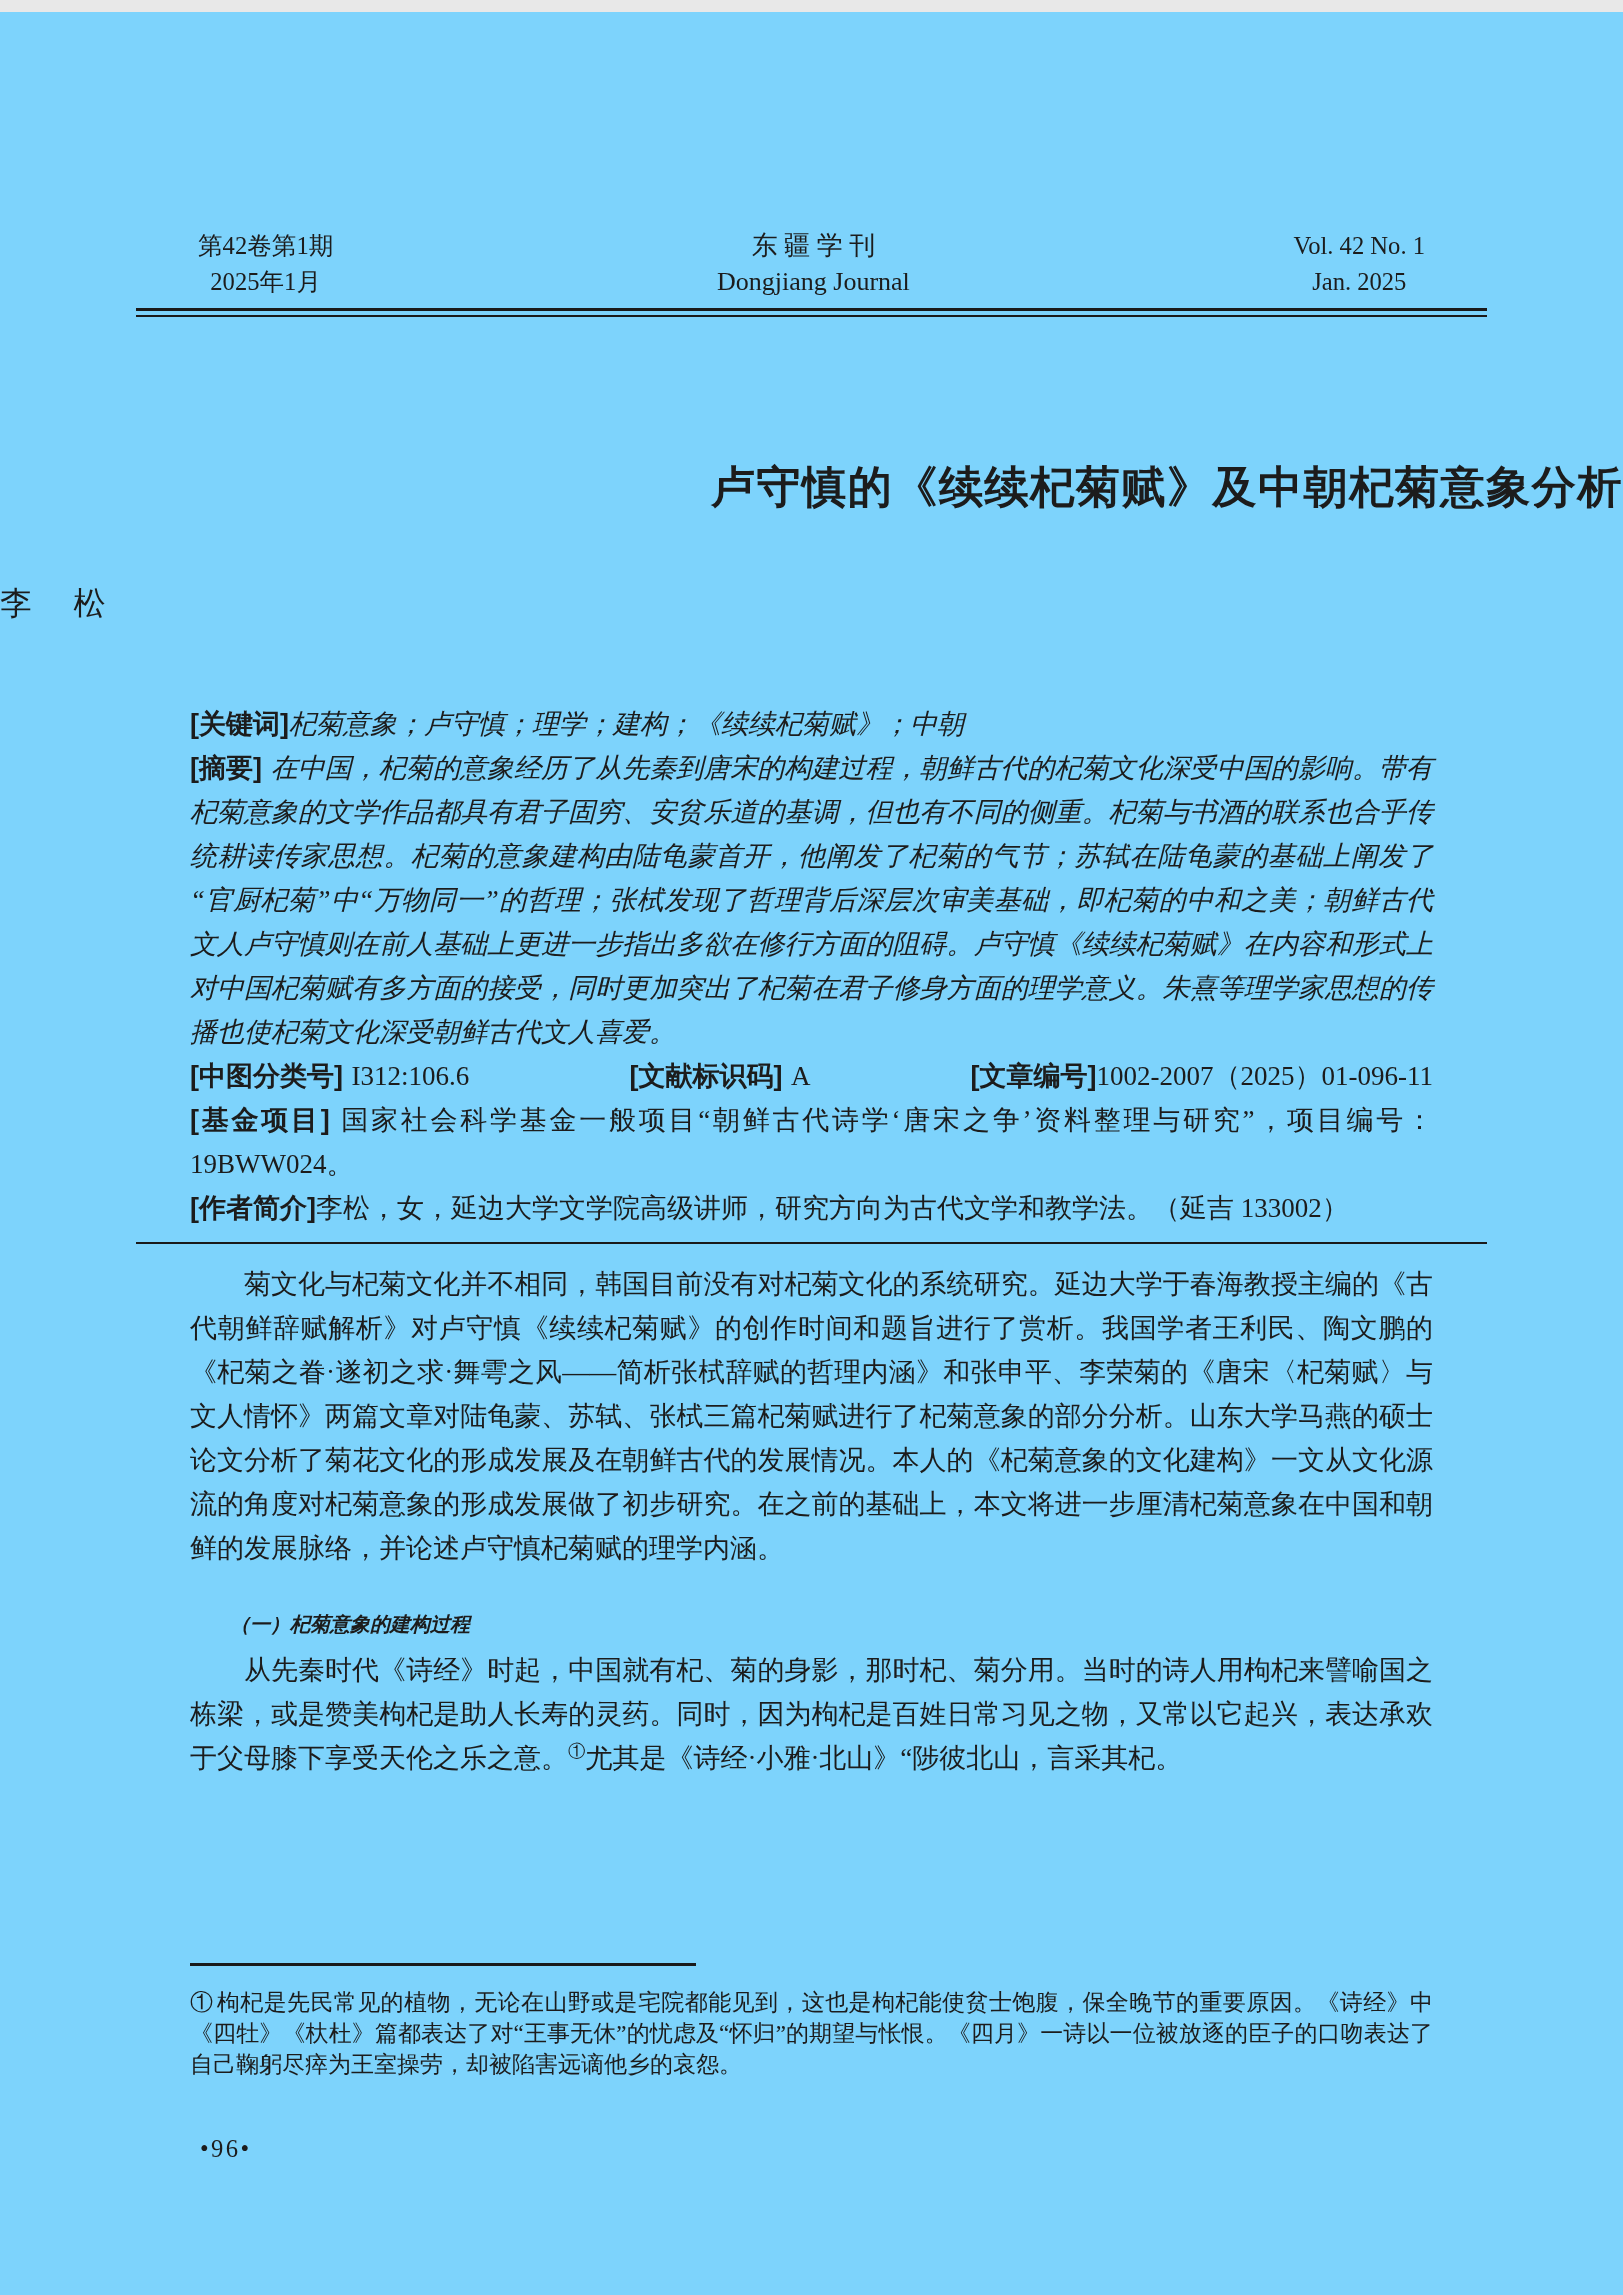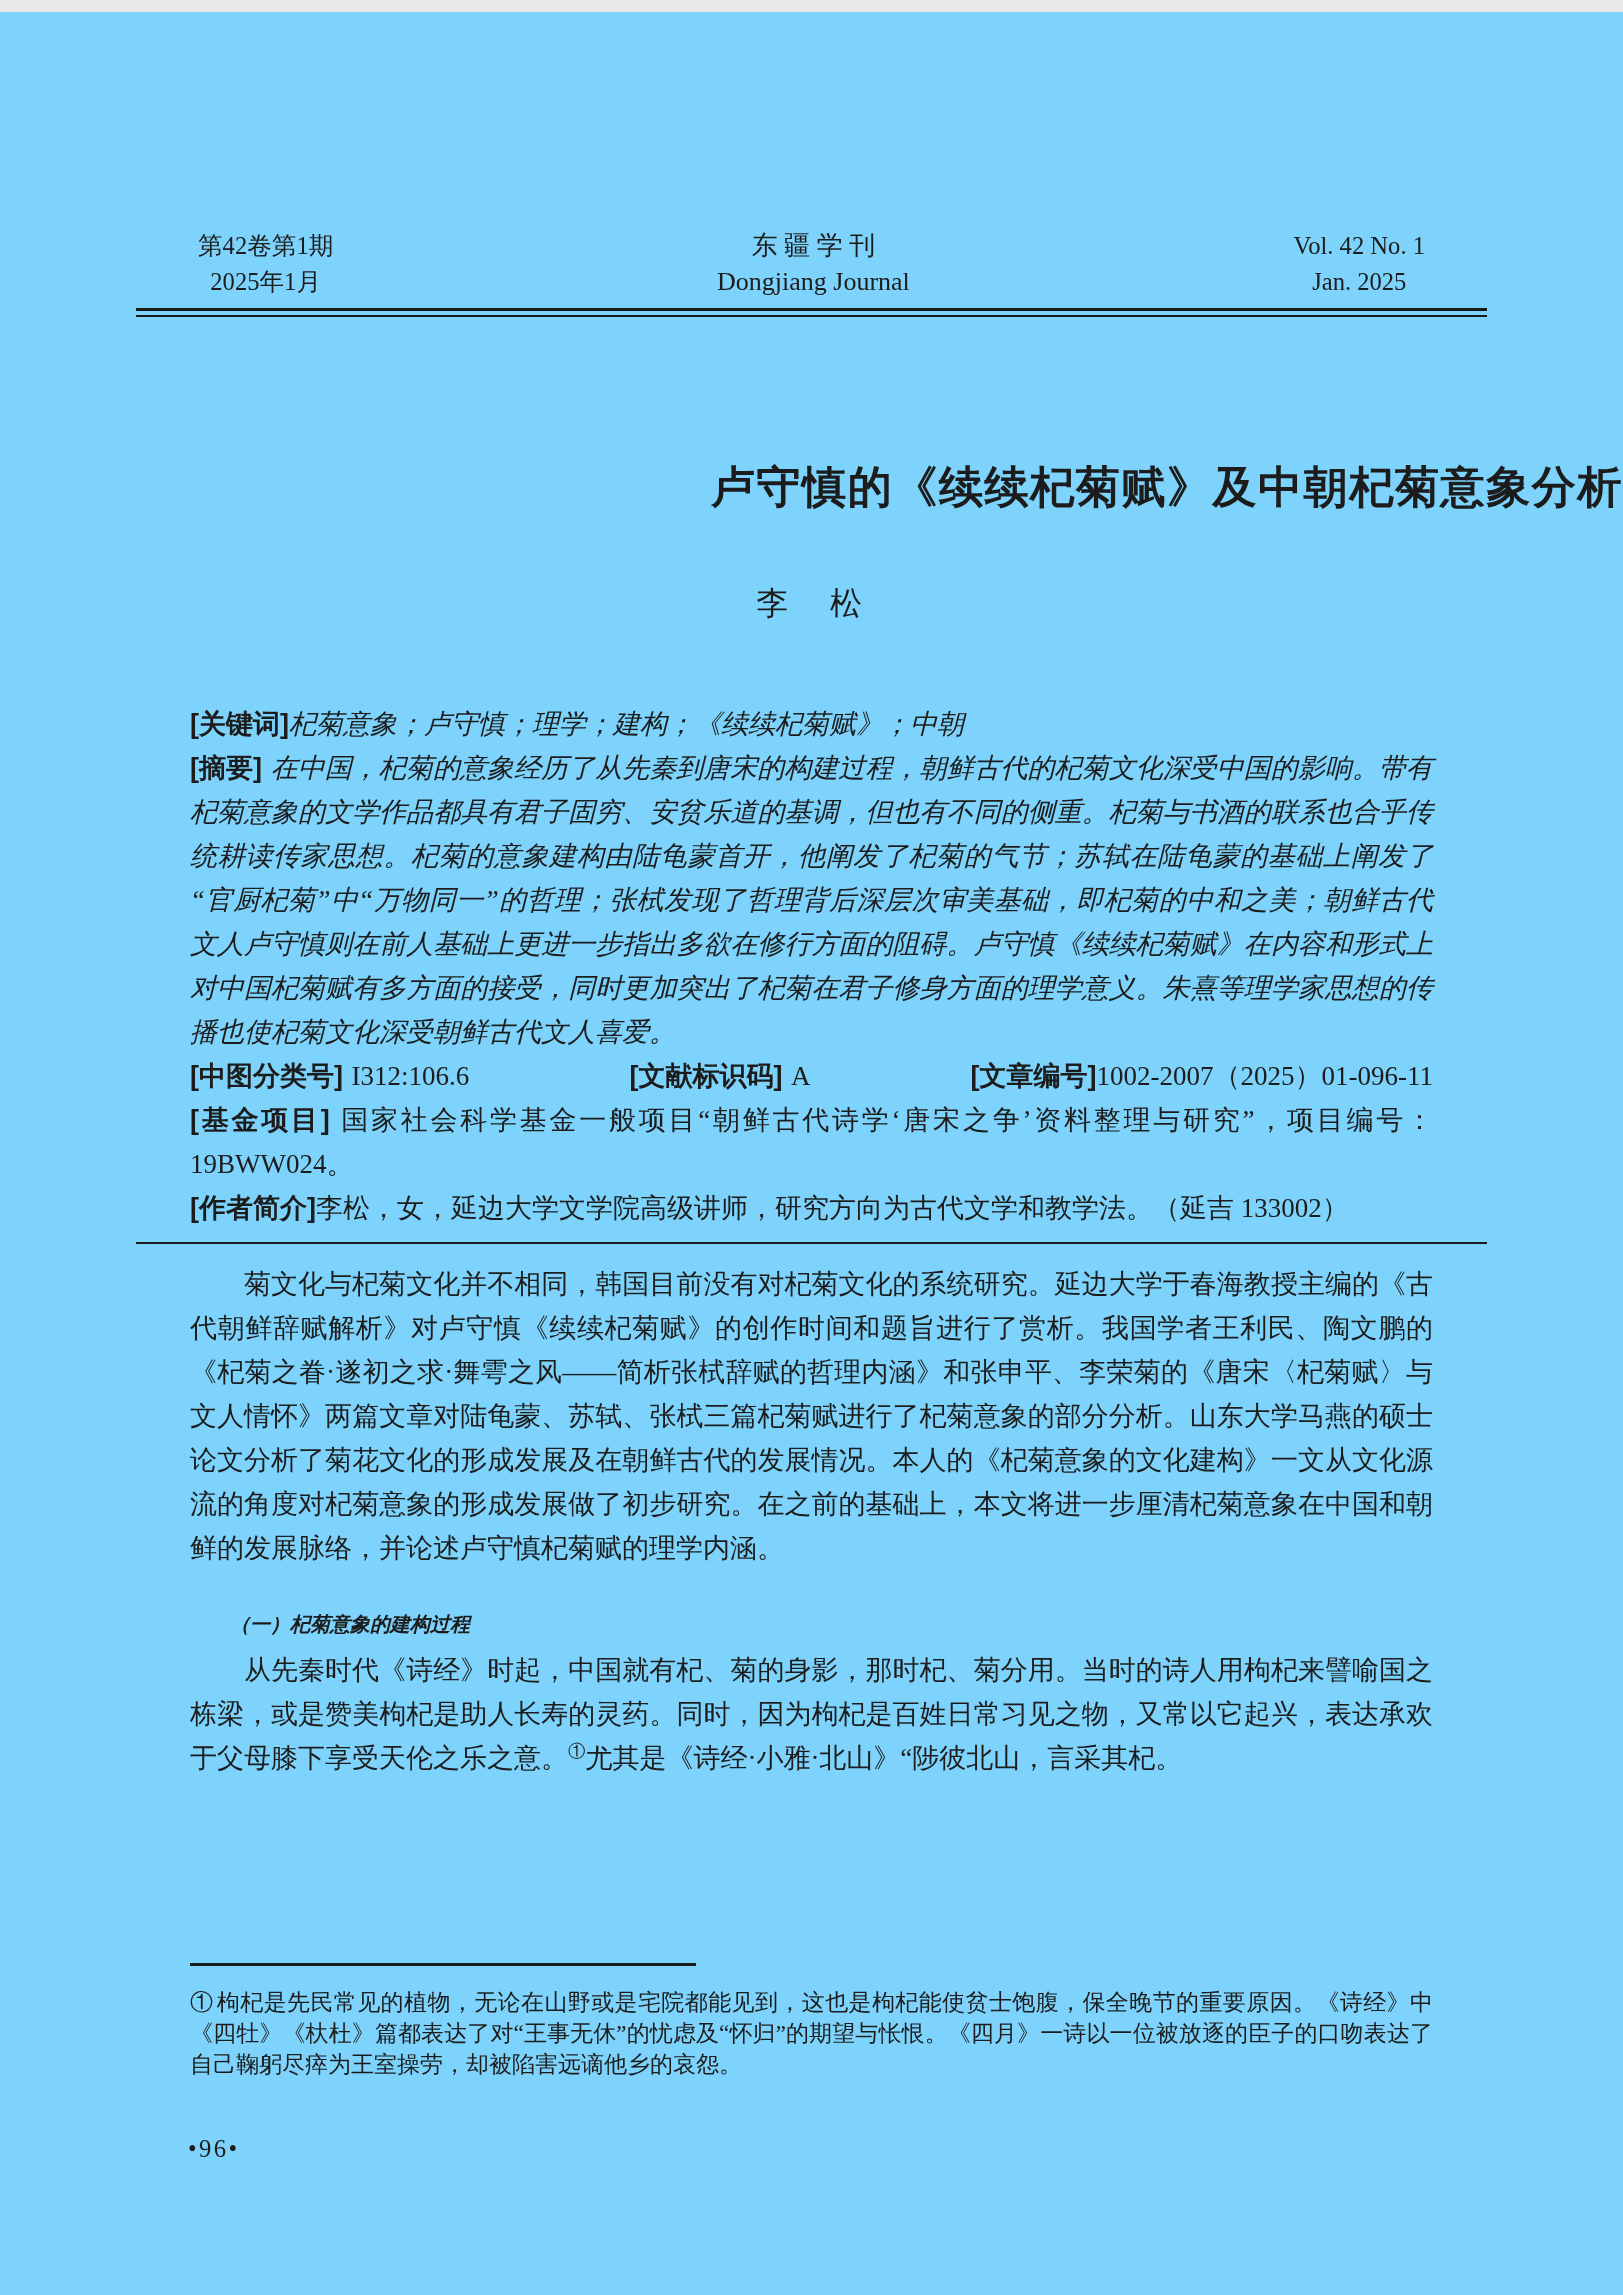--- a/index.html
+++ b/index.html
@@ -37,21 +37,21 @@
   
   .article-title {
     margin-top: 141px;
     text-align: right;
     font-size: 44px;
     font-weight: bold;
     letter-spacing: 1.6px;
   }
   .article-author {
     margin-top: 65px;
-    text-align: center;
+    text-align: left;
     font-size: 32px;
     letter-spacing: 4.8px;
   }
   
   .meta {
     width: 1243px;
     margin: 76px auto 0 auto;
     font-size: 27px;
     line-height: 44px;
     text-align: justify;
@@ -112,21 +112,21 @@
   }
   .footnote {
     font-size: 23px;
     line-height: 31px;
     text-align: justify;
   }
   .footnote .fn-marker { margin-right: 0.15em; }
   
   .page-number {
     position: absolute;
-    left: 188px;
+    left: 200px;
     top: 2123px;
     font-size: 24.6px;
     letter-spacing: 2.4px;
   }
 </style>
 </head>
 <body>
 
 <div class="page">
 

